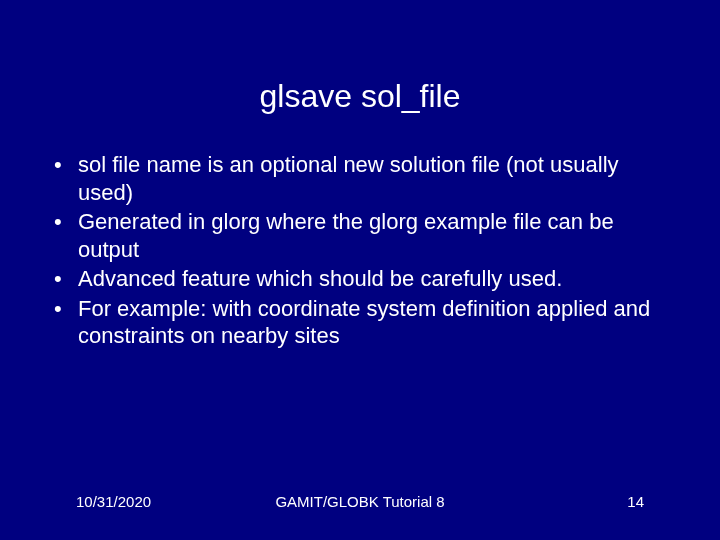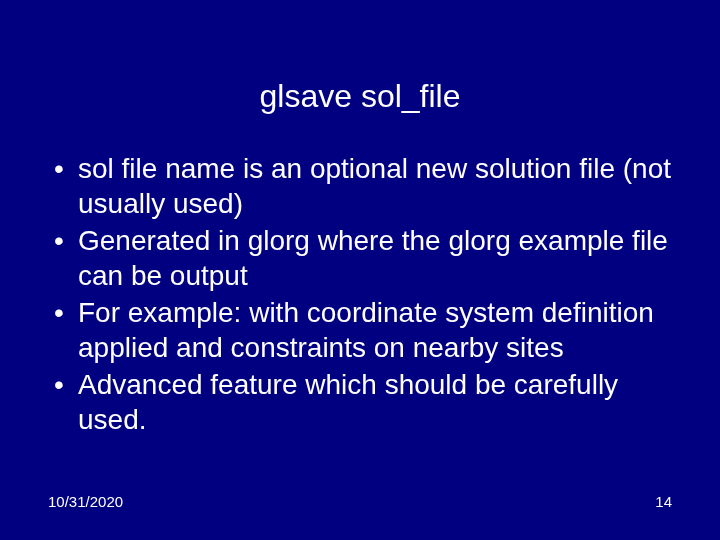--- a/index.html
+++ b/index.html
@@ -31,38 +31,38 @@
       padding-bottom: 36px;
     }
     .content {
       padding-left: 48px;
       padding-right: 48px;
     }
     ul {
       list-style: none;
     }
     li {
-      font-size: 28px;
+      font-size: 22px;
       line-height: 1.25;
       margin-bottom: 2px;
       position: relative;
       padding-left: 30px;
     }
     li::before {
       content: "•";
       position: absolute;
       left: 6px;
       top: 0;
     }
     .footer {
       position: absolute;
       bottom: 30px;
       left: 0;
       width: 100%;
-      padding: 0 48px;
+      padding: 0 76px;
       font-size: 15px;
       display: flex;
       justify-content: space-between;
       align-items: center;
     }
     .footer-left {
       flex: 0 0 auto;
     }
     .footer-center {
       position: absolute;
@@ -76,21 +76,22 @@
   </style>
 </head>
 <body>
 
 <div class="slide">
   <h1 class="title">glsave sol_file</h1>
   <div class="content">
     <ul>
       <li> sol file name is an optional new solution file (not usually used)</li>
       <li>Generated in glorg where the glorg example file can be output</li>
+      <li>Advanced feature which should be carefully used.</li>
       <li>For example: with coordinate system definition applied and constraints on nearby sites</li>
-      <li>Advanced feature which should be carefully used.</li>
     </ul>
   </div>
   <div class="footer">
     <div class="footer-left">10/31/2020</div>
+    <div class="footer-center">GAMIT/GLOBK Tutorial 8</div>
     <div class="footer-right">14</div>
   </div>
 </div>
 
 </body></html>

